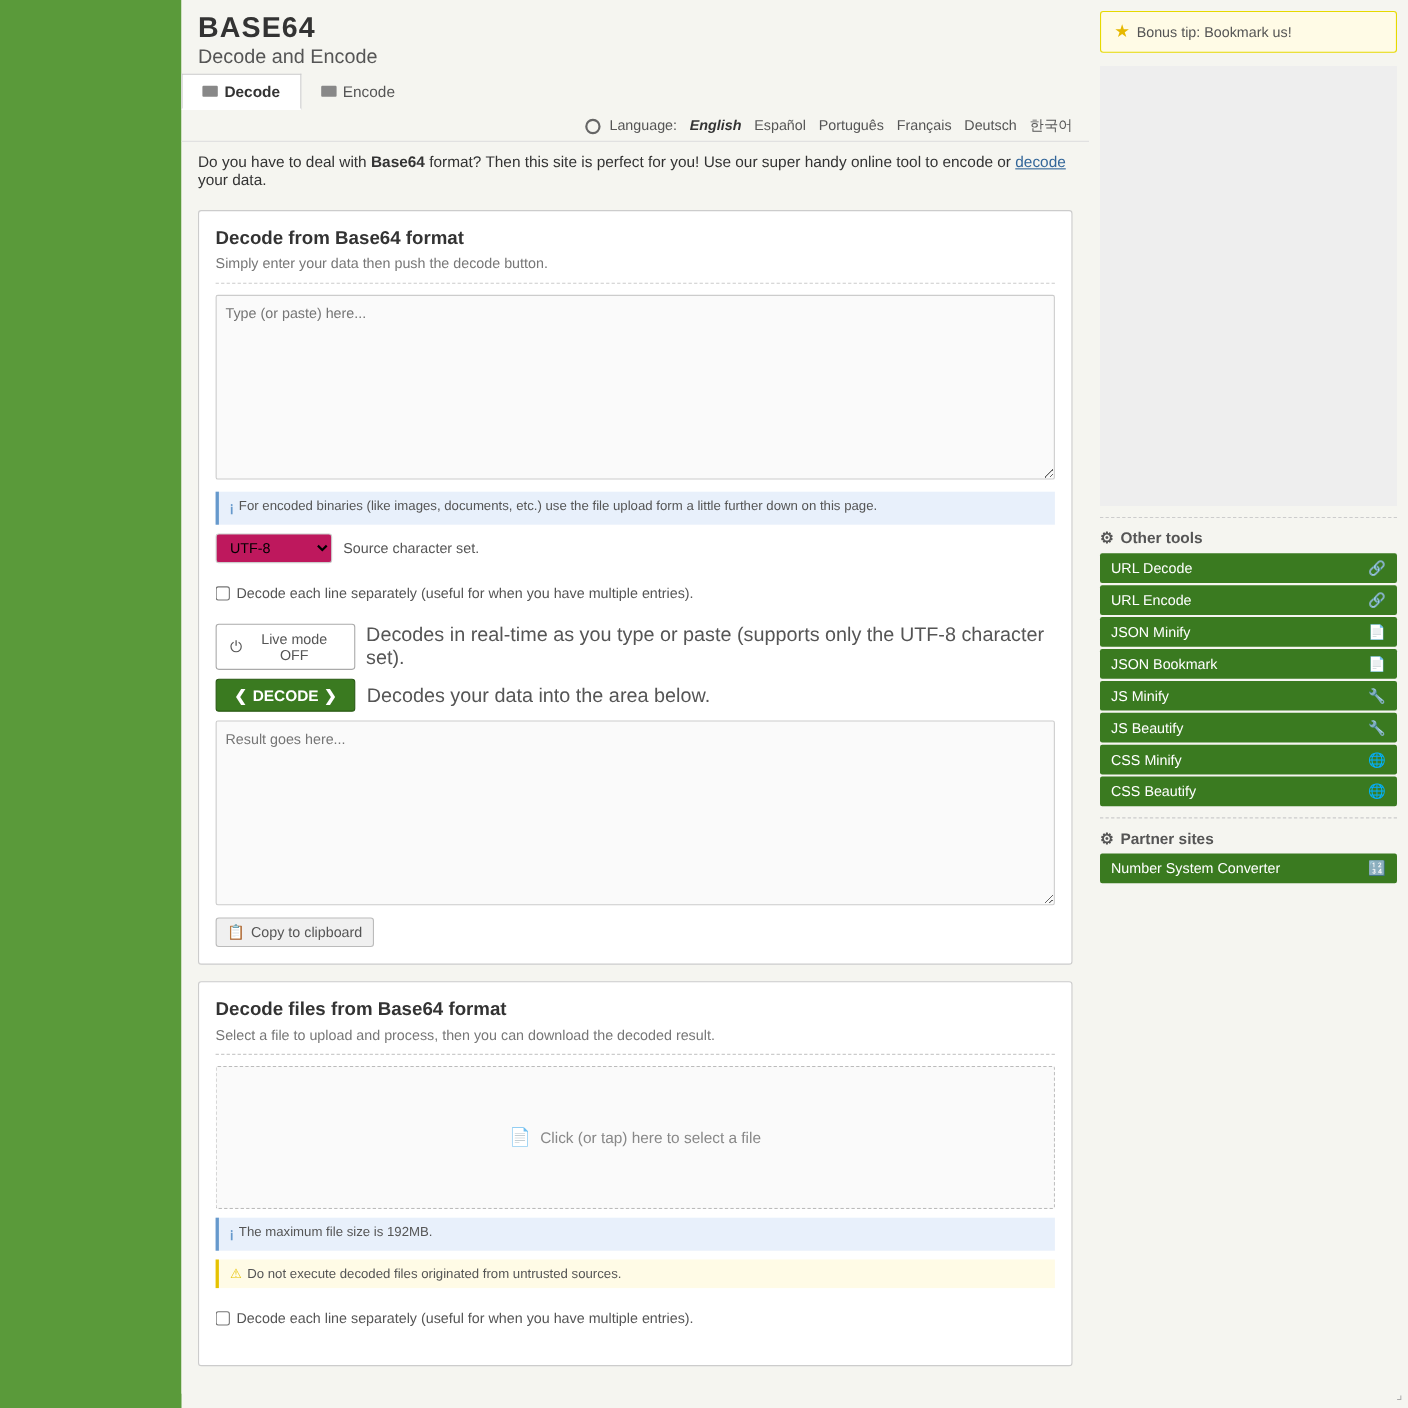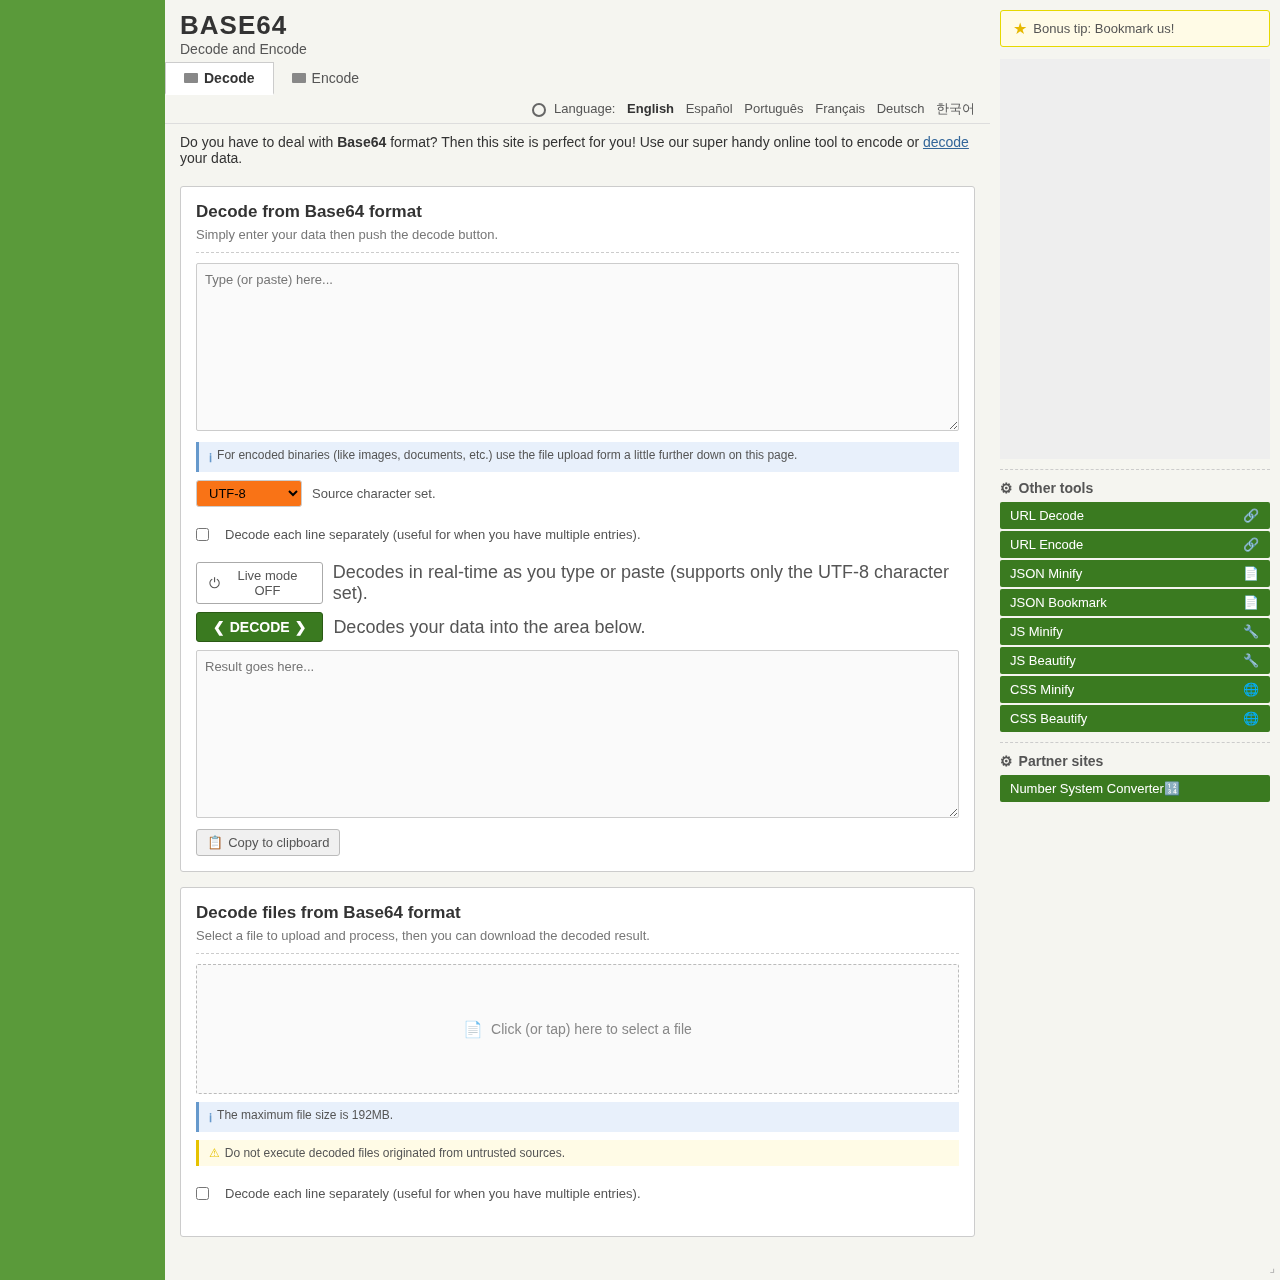--- a/index.html
+++ b/index.html
@@ -38,21 +38,21 @@
       align-items: center;
       gap: 10px;
     }
     .site-title {
       font-size: 26px;
       font-weight: bold;
       color: #333;
       letter-spacing: 1px;
     }
     .site-subtitle {
-      font-size: 14px;
+      font-size: 18px;
       color: #555;
     }
     .header-logo {
       display: flex;
       flex-direction: column;
       align-items: flex-start;
     }
     
     .tabs {
       display: flex;
@@ -87,20 +87,21 @@
     }
     .language-bar a {
       margin-left: 8px;
       color: #555;
       text-decoration: none;
       cursor: pointer;
     }
     .language-bar a.active-lang {
       color: #333;
       font-weight: bold;
+      font-style: italic;
     }
     
     .intro-text {
       padding: 10px 15px;
       font-size: 14px;
       color: #333;
       background-color: #f5f5f0;
     }
     .intro-text strong {
       font-weight: bold;
@@ -168,30 +169,30 @@
       display: flex;
       align-items: center;
       gap: 10px;
       margin: 8px 0;
     }
     select {
       padding: 4px 8px;
       border: 1px solid #ccc;
       border-radius: 3px;
       font-size: 13px;
-      background: #f97316;
+      background: #be185d;
     }
     .options-label {
       font-size: 13px;
       color: #555;
     }
     .checkbox-row {
       display: flex;
       align-items: center;
-      gap: 16px;
+      gap: 6px;
       margin: 20px 0;
       font-size: 13px;
       color: #555;
     }
     .btn {
       display: inline-flex;
       align-items: center;
       gap: 5px;
       padding: 5px 12px;
       border: 1px solid #ccc;
@@ -316,21 +317,21 @@
       margin: 10px 0 6px 0;
       display: flex;
       align-items: center;
       gap: 6px;
       border-top: 1px dashed #ccc;
       padding-top: 10px;
     }
     .partner-item {
       display: flex;
       align-items: center;
-      justify-content: flex-start;
+      justify-content: space-between;
       padding: 6px 10px;
       background: #3a7a20;
       color: #fff;
       margin-bottom: 2px;
       border-radius: 2px;
       cursor: pointer;
       font-size: 13px;
     }
     .tab-folder {
       display: inline-block;

